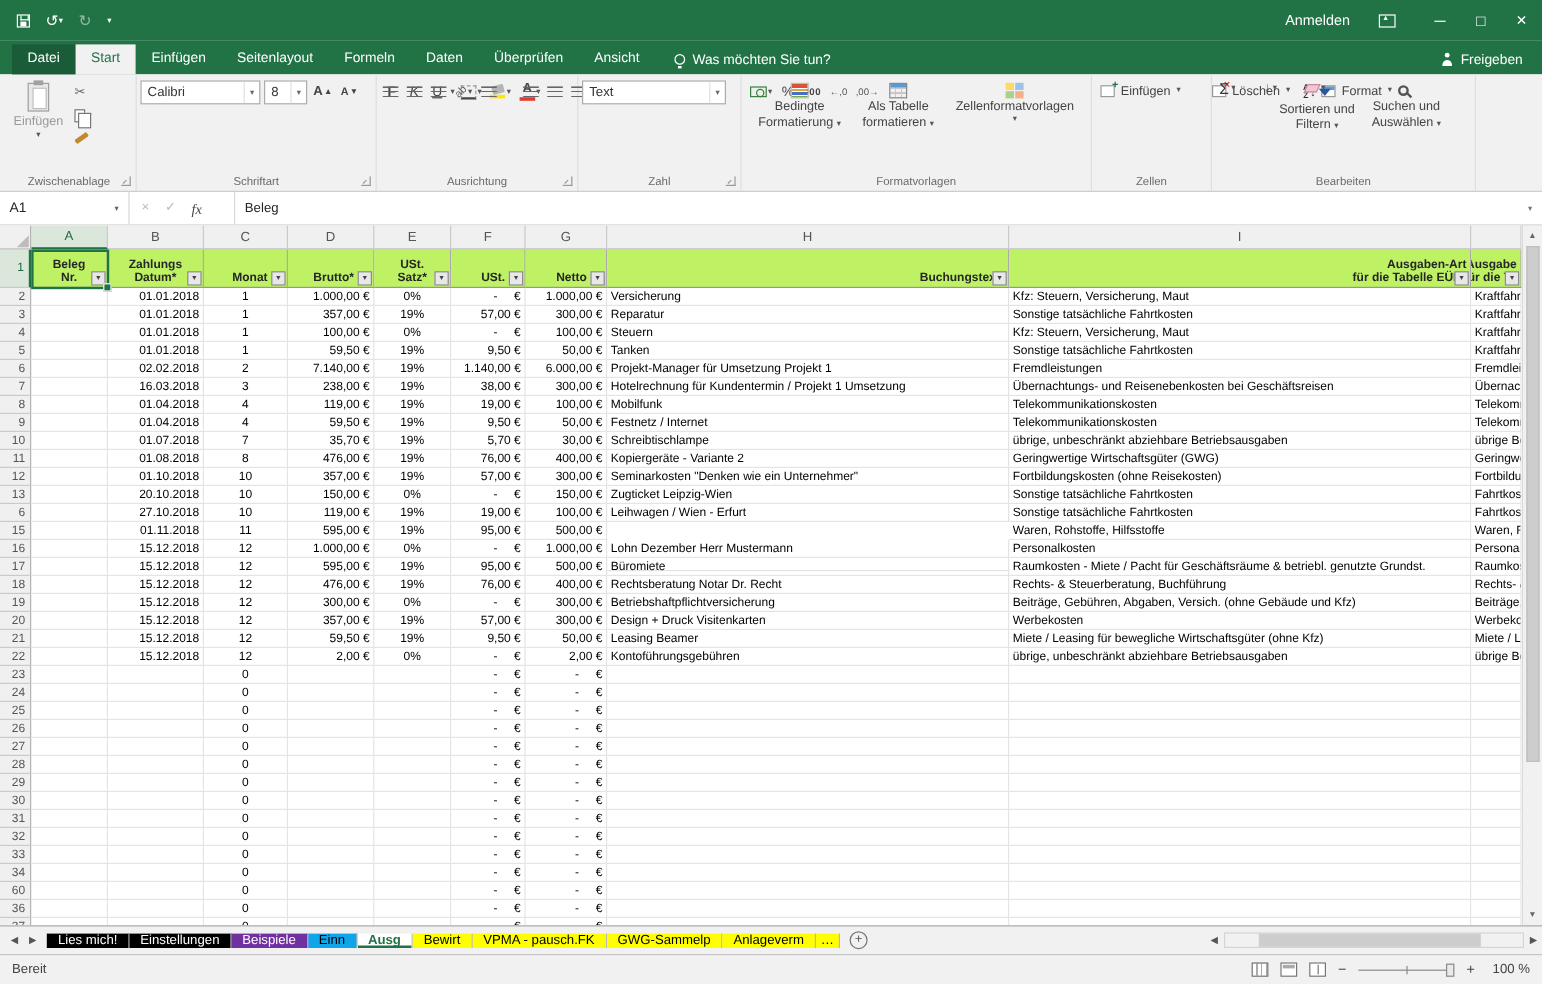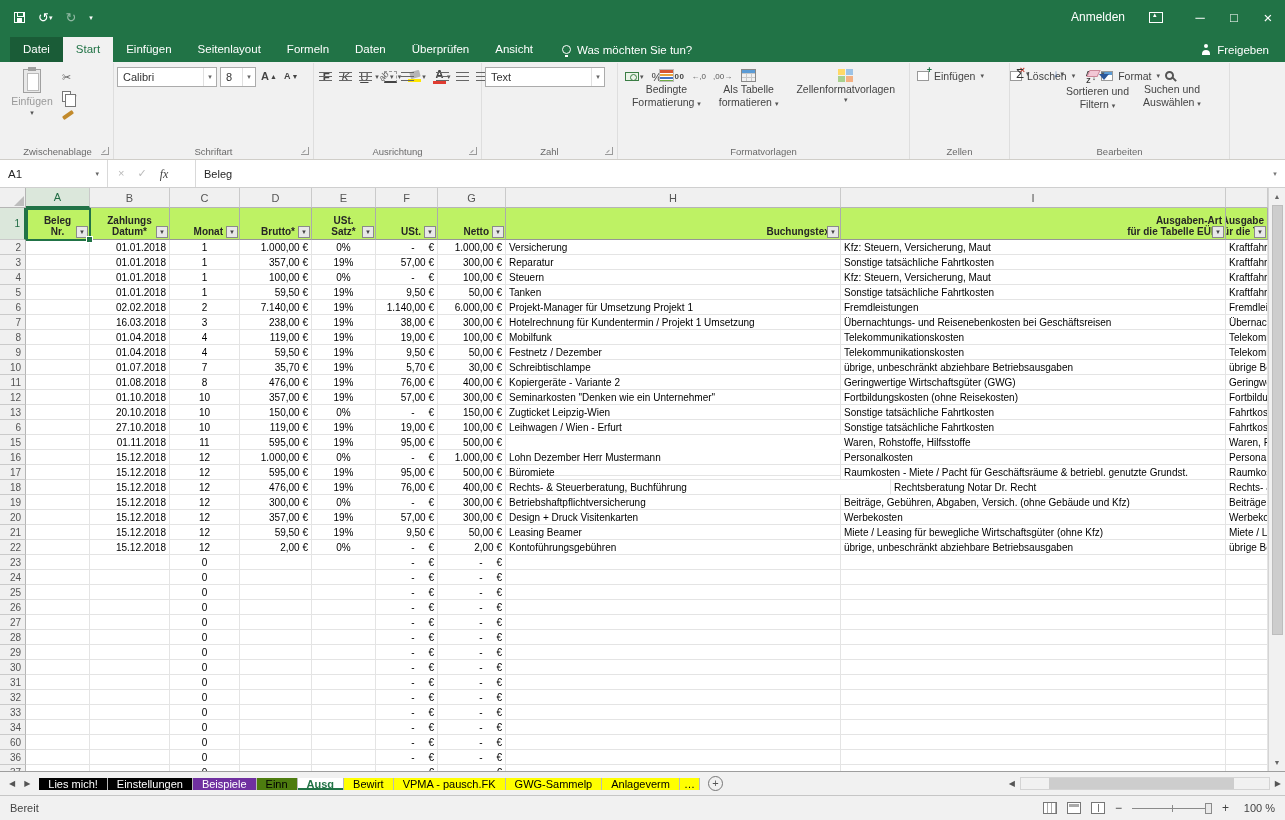--- a/index.html
+++ b/index.html
@@ -597,21 +597,21 @@
           </div>
           <div class="row">
             <div class="rowhdr">9</div>
             <div class="cell al-l" style="width: 64px;"></div>
             <div class="cell al-r" style="width: 80px;">01.04.2018</div>
             <div class="cell al-c" style="width: 70px;">4</div>
             <div class="cell al-r" style="width: 72px;">59,50 €</div>
             <div class="cell al-c" style="width: 64px;">19%</div>
             <div class="cell al-r" style="width: 62px;">9,50 €</div>
             <div class="cell al-r" style="width: 68px;">50,00 €</div>
-            <div class="cell al-l" style="width: 335px;">Festnetz / Dezember</div>
+            <div class="cell al-l" style="width: 335px;">Festnetz / Internet</div>
             <div class="cell al-l" style="width: 385px;">Telekommunikationskosten</div>
             <div class="cell al-l" style="width: 42px;">Telekomm</div>
           </div>
           <div class="row">
             <div class="rowhdr">10</div>
             <div class="cell al-l" style="width: 64px;"></div>
             <div class="cell al-r" style="width: 80px;">01.07.2018</div>
             <div class="cell al-c" style="width: 70px;">7</div>
             <div class="cell al-r" style="width: 72px;">35,70 €</div>
             <div class="cell al-c" style="width: 64px;">19%</div>
@@ -714,22 +714,22 @@
           </div>
           <div class="row">
             <div class="rowhdr">18</div>
             <div class="cell al-l" style="width: 64px;"></div>
             <div class="cell al-r" style="width: 80px;">15.12.2018</div>
             <div class="cell al-c" style="width: 70px;">12</div>
             <div class="cell al-r" style="width: 72px;">476,00 €</div>
             <div class="cell al-c" style="width: 64px;">19%</div>
             <div class="cell al-r" style="width: 62px;">76,00 €</div>
             <div class="cell al-r" style="width: 68px;">400,00 €</div>
+            <div class="cell al-l" style="width: 335px;">Rechtsberatung Notar Dr. Recht</div>
             <div class="cell al-l" style="width: 385px;">Rechts- &amp; Steuerberatung, Buchführung</div>
-            <div class="cell al-l" style="width: 335px;">Rechtsberatung Notar Dr. Recht</div>
             <div class="cell al-l" style="width: 42px;">Rechts- &amp;</div>
           </div>
           <div class="row">
             <div class="rowhdr">19</div>
             <div class="cell al-l" style="width: 64px;"></div>
             <div class="cell al-r" style="width: 80px;">15.12.2018</div>
             <div class="cell al-c" style="width: 70px;">12</div>
             <div class="cell al-r" style="width: 72px;">300,00 €</div>
             <div class="cell al-c" style="width: 64px;">0%</div>
             <div class="cell al-r" style="width: 62px;">-     €</div>
@@ -985,21 +985,21 @@
 
   <div class="sheettabs">
     <div class="tabnav">
       <span>◀</span>
       <span>▶</span>
     </div>
     <div class="stablist">
         <div class="stab" style="background: rgb(0, 0, 0); color: rgb(255, 255, 255);">Lies mich!</div>
         <div class="stab" style="background: rgb(0, 0, 0); color: rgb(255, 255, 255);">Einstellungen</div>
         <div class="stab" style="background: rgb(112, 48, 160); color: rgb(255, 255, 255);">Beispiele</div>
-        <div class="stab" style="background: #4d7c0f; color: rgb(0, 0, 0);">Einn</div>
+        <div class="stab" style="background: #0ea5e9; color: rgb(0, 0, 0);">Einn</div>
         <div class="stab active" style="background: rgb(255, 255, 255); color: rgb(33, 115, 70);">Ausg</div>
         <div class="stab" style="background: rgb(255, 255, 0); color: rgb(0, 0, 0);">Bewirt</div>
         <div class="stab" style="background: rgb(255, 255, 0); color: rgb(0, 0, 0);">VPMA - pausch.FK</div>
         <div class="stab" style="background: rgb(255, 255, 0); color: rgb(0, 0, 0);">GWG-Sammelp</div>
         <div class="stab" style="background: rgb(255, 255, 0); color: rgb(0, 0, 0);">Anlageverm</div>
         <div class="stab partial" style="background: rgb(255, 255, 0); color: rgb(0, 0, 0);">…</div>
       </div>
     <div class="plusbtn">
       <span class="pluscirc">+</span>
     </div>

